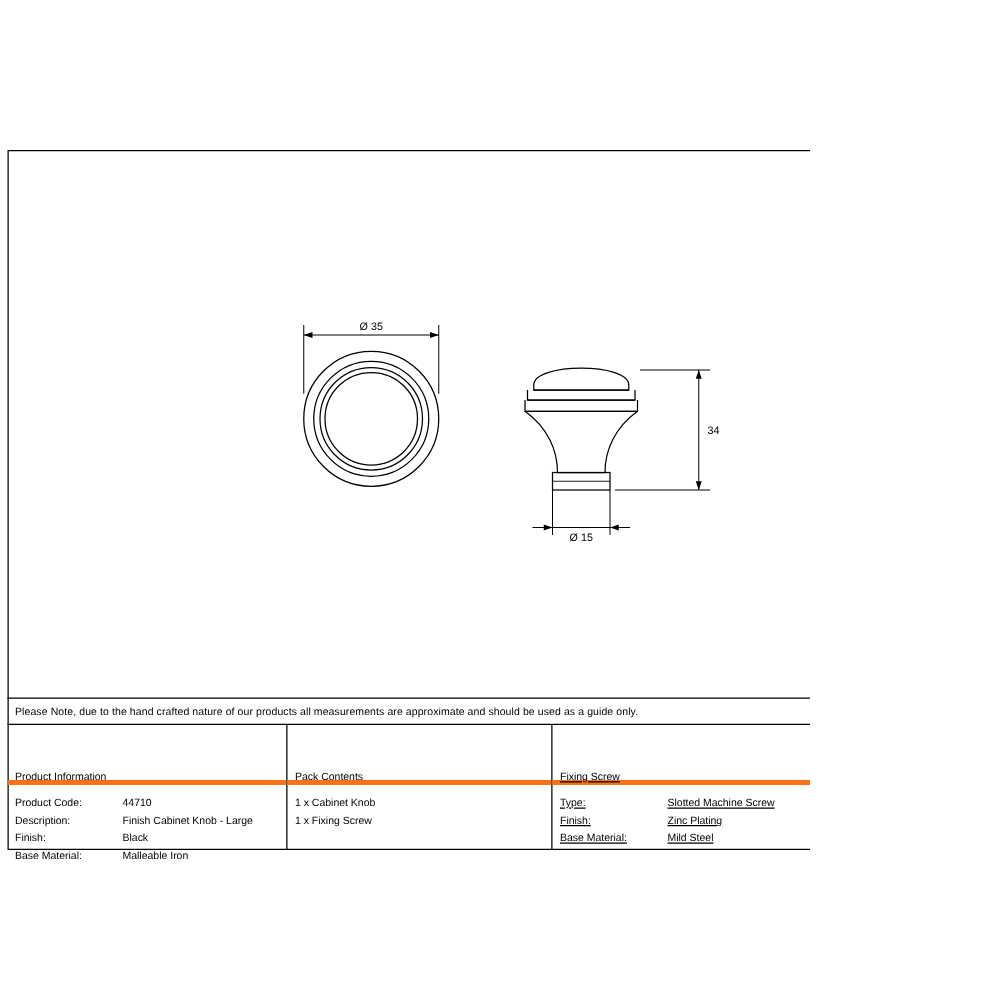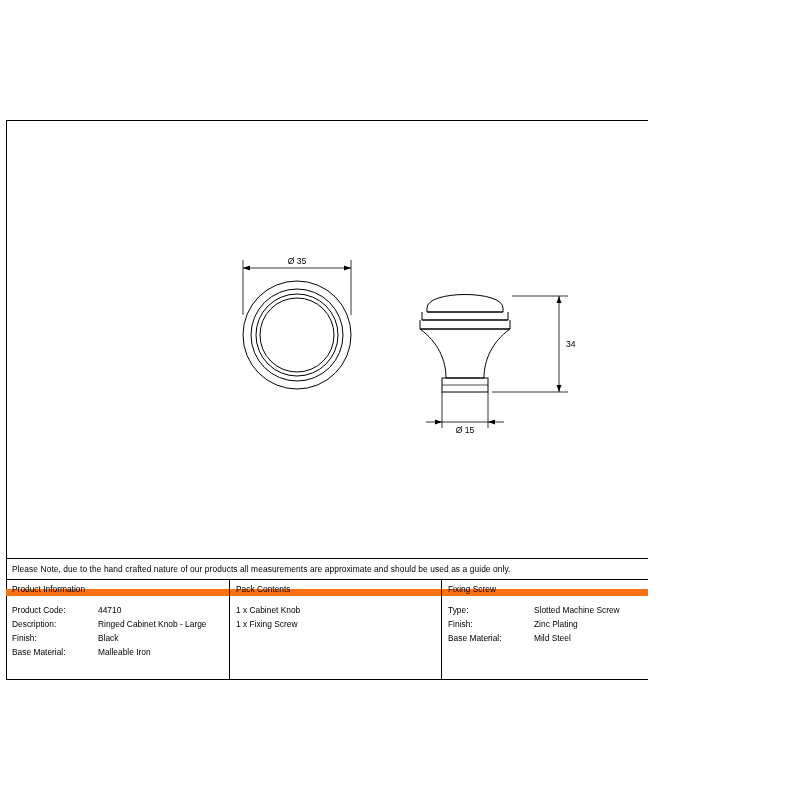--- a/index.html
+++ b/index.html
@@ -65,28 +65,29 @@
     display: flex;
   }
   .col {
     box-sizing: border-box;
     border-right: 1px solid #000;
     height: 100%;
     position: relative;
   }
   .col.c1 { width: 224px; }
   .col.c2 { width: 212px; }
-  .col.c3 { width: 233px; }
+  .col.c3 { width: 233px; text-decoration: underline; }
   .col.c4 { width: 119px; border-right: none; }
   .col-head {
     font-size: 8.4px;
     padding: 4px 0 0 6px;
     height: 16px;
     box-sizing: border-box;
-    border-bottom: 7px solid #f97316;
+    border-bottom: 4px solid #f97316;
+    margin-top: 32px;
   }
   .col-body {
     padding: 7px 0 0 6px;
   }
   .kv {
     display: flex;
     font-size: 8.4px;
     line-height: 14px;
     color: #000;
     justify-content: space-between;
@@ -212,21 +213,21 @@
 
     <div class="col c1">
       <div class="col-head">Product Information</div>
       <div class="col-body">
         <div class="kv">
           <span class="k">Product Code:</span>
           <span class="v">44710</span>
         </div>
         <div class="kv">
           <span class="k">Description:</span>
-          <span class="v">Ringed Cabinet Knob - Large</span>
+          <span class="v">Finish Cabinet Knob - Large</span>
         </div>
         <div class="kv">
           <span class="k">Finish:</span>
           <span class="v">Black</span>
         </div>
         <div class="kv">
           <span class="k">Base Material:</span>
           <span class="v">Malleable Iron</span>
         </div>
       </div>

